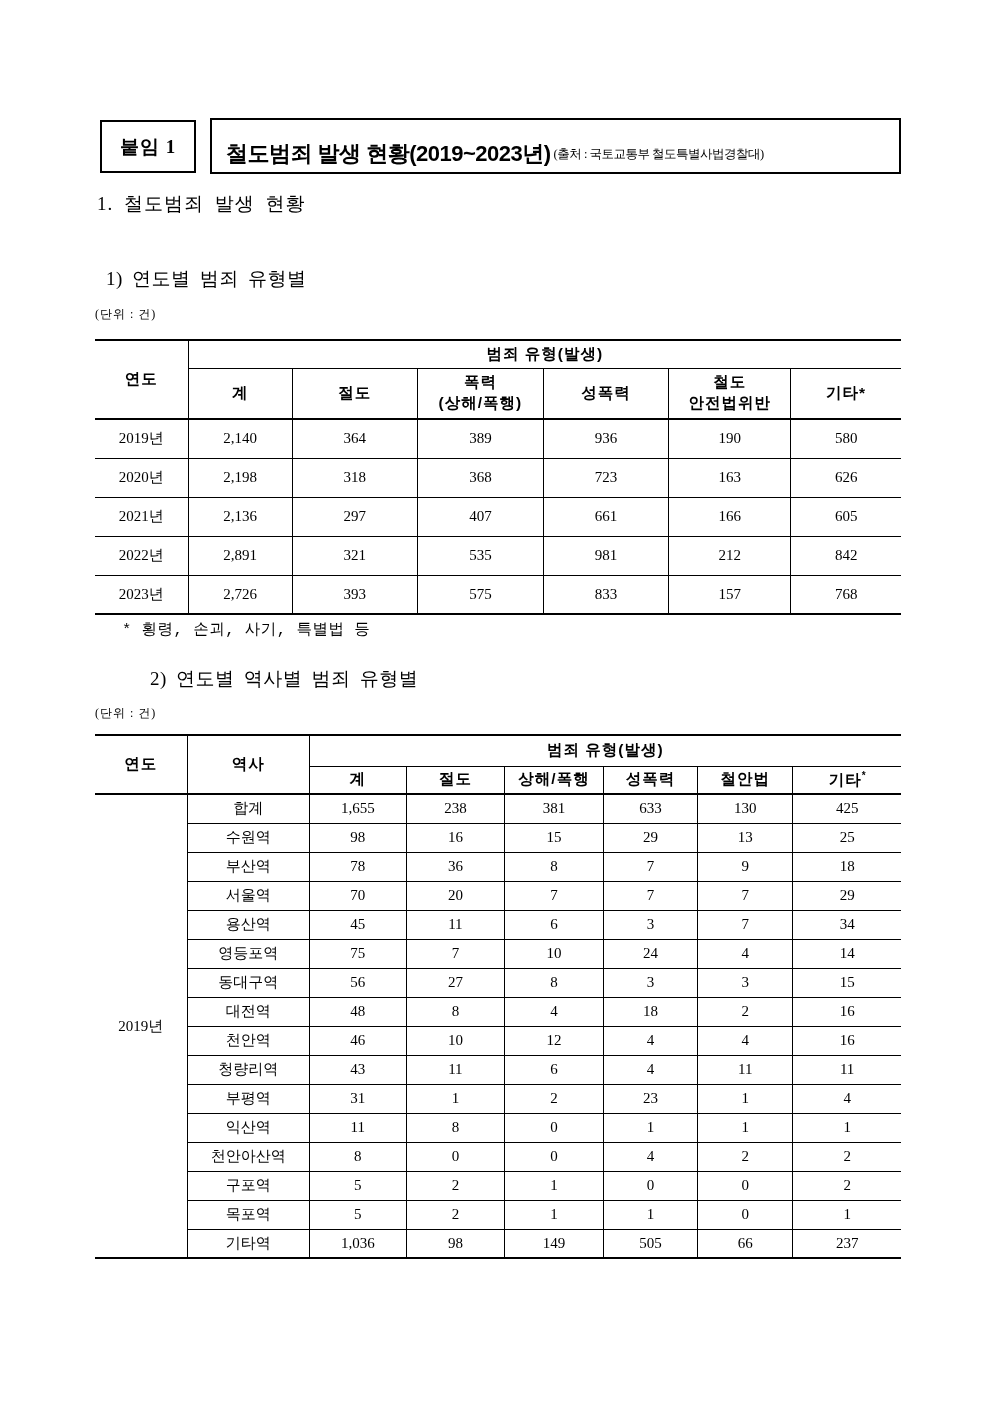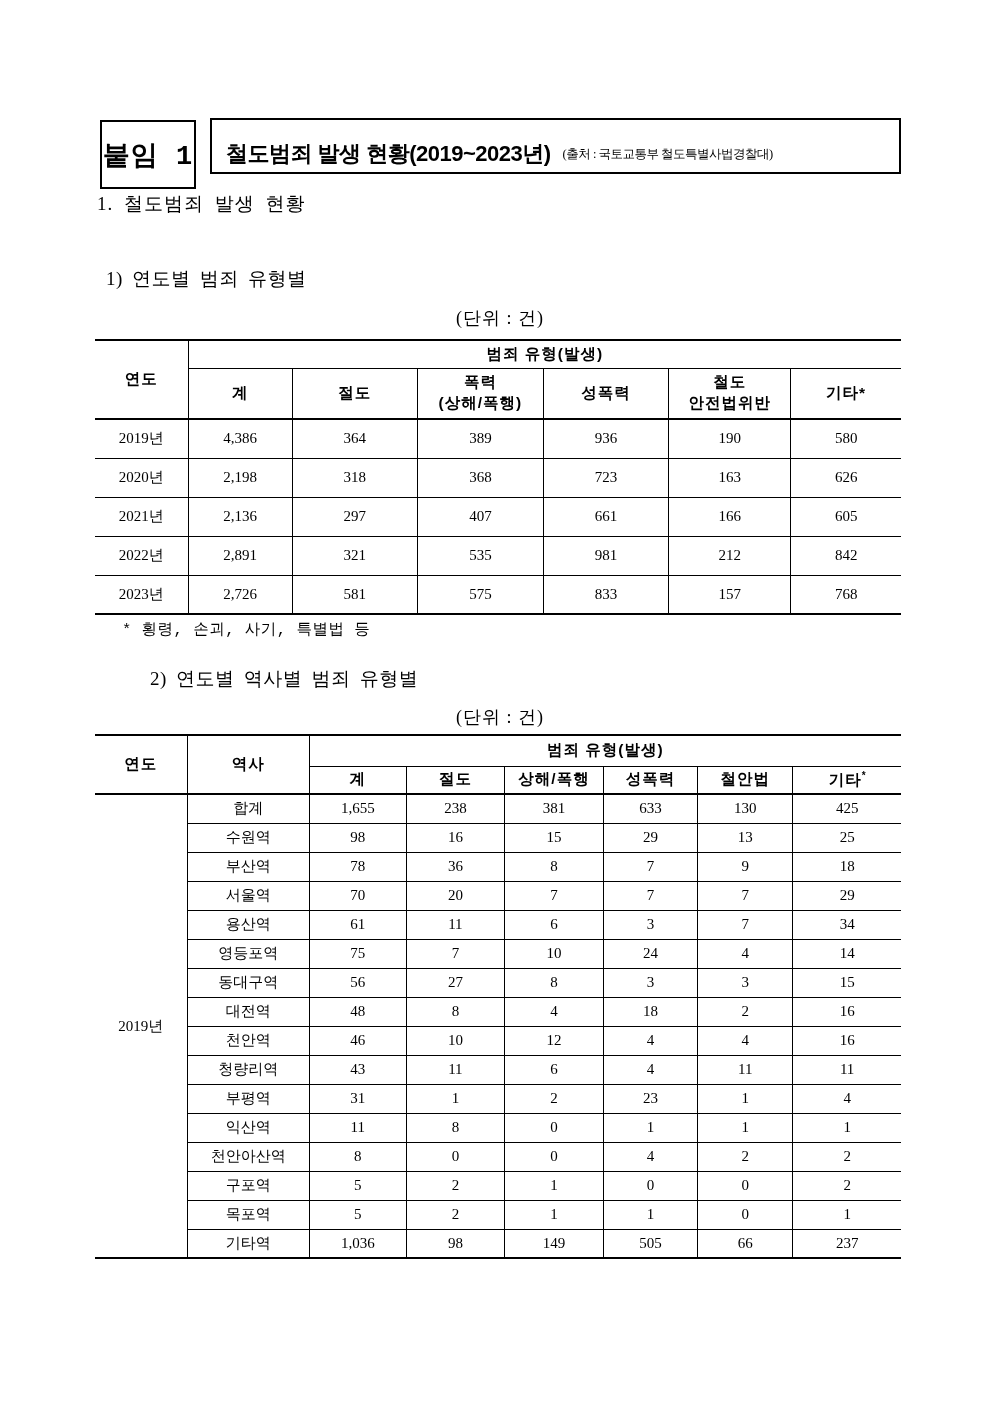--- a/index.html
+++ b/index.html
@@ -10,54 +10,54 @@
     height: 1403px;
     margin: 0 auto;
     background: #ffffff;
     color: #000;
     font-family: "Liberation Serif", "DejaVu Serif", serif;
   }
 
   
   .attach-box {
     position: absolute; left: 100px; top: 120px;
-    width: 96px; height: 69px;
+    width: 96px; height: 53px;
     border: 2px solid #000;
     display: flex; align-items: center; justify-content: center;
-    font-family: Liberation Mono, monospace;
-    font-weight: bold; font-size: 27px; letter-spacing: 1px;
+    font-family: Liberation Serif, serif;
+    font-weight: bold; font-size: 19px; letter-spacing: 1px;
   }
   .title-box {
     position: absolute; left: 210px; top: 118px;
     width: 691px; height: 56px;
     border: 2px solid #000;
     display: flex; align-items: center;
     padding: 16px 10px 0 14px;
     white-space: nowrap;
   }
   .doc-title {
     font-family: "Liberation Sans", "DejaVu Sans", sans-serif;
     font-weight: bold; font-size: 22px; letter-spacing: -0.5px;
   }
   .doc-source {
-    margin-left: 12px;
+    margin-left: 3px;
     font-size: 12.5px; letter-spacing: -0.5px;
   }
 
   
   .sec-title {
     position: absolute; left: 97px; top: 191px;
     font-size: 19px; word-spacing: 5px; letter-spacing: 1px;
   }
   .sub-title { position: absolute; left: 106px; font-size: 19px; word-spacing: 4px; letter-spacing: 0.5px; }
   .sub1-title { top: 266px; }
   .sub2-title { top: 666px; margin-left: 44px; }
   .unit-label {
     position: absolute; left: 95px; width: 810px;
-    text-align: center; font-size: 18px; letter-spacing: 1px;
+    text-align: left; font-size: 12px; letter-spacing: 1px;
   }
   .unit1 { top: 306px; }
   .unit2 { top: 705px; }
   .footnote {
     position: absolute; left: 122px; top: 619px;
     font-size: 15.5px; letter-spacing: 0.5px; font-family: Liberation Mono, monospace;
   }
 
   
   table {
@@ -134,21 +134,21 @@
 (상해/폭행)</th>
         <th>성폭력</th>
         <th>철도
 안전법위반</th>
         <th>기타*</th>
       </tr>
     </thead>
     <tbody>
         <tr>
           <td>2019년</td>
-          <td>4,386</td>
+          <td>2,140</td>
           <td>364</td>
           <td>389</td>
           <td>936</td>
           <td>190</td>
           <td>580</td>
         </tr>
         <tr>
           <td>2020년</td>
           <td>2,198</td>
           <td>318</td>
@@ -171,21 +171,21 @@
           <td>2,891</td>
           <td>321</td>
           <td>535</td>
           <td>981</td>
           <td>212</td>
           <td>842</td>
         </tr>
         <tr>
           <td>2023년</td>
           <td>2,726</td>
-          <td>581</td>
+          <td>393</td>
           <td>575</td>
           <td>833</td>
           <td>157</td>
           <td>768</td>
         </tr>
       </tbody>
   </table>
 
   <div class="footnote">* 횡령, 손괴, 사기, 특별법 등</div>
 
@@ -251,21 +251,21 @@
           <td>서울역</td>
           <td>70</td>
           <td>20</td>
           <td>7</td>
           <td>7</td>
           <td>7</td>
           <td>29</td>
         </tr>
         <tr>
           <td>용산역</td>
-          <td>61</td>
+          <td>45</td>
           <td>11</td>
           <td>6</td>
           <td>3</td>
           <td>7</td>
           <td>34</td>
         </tr>
         <tr>
           <td>영등포역</td>
           <td>75</td>
           <td>7</td>

